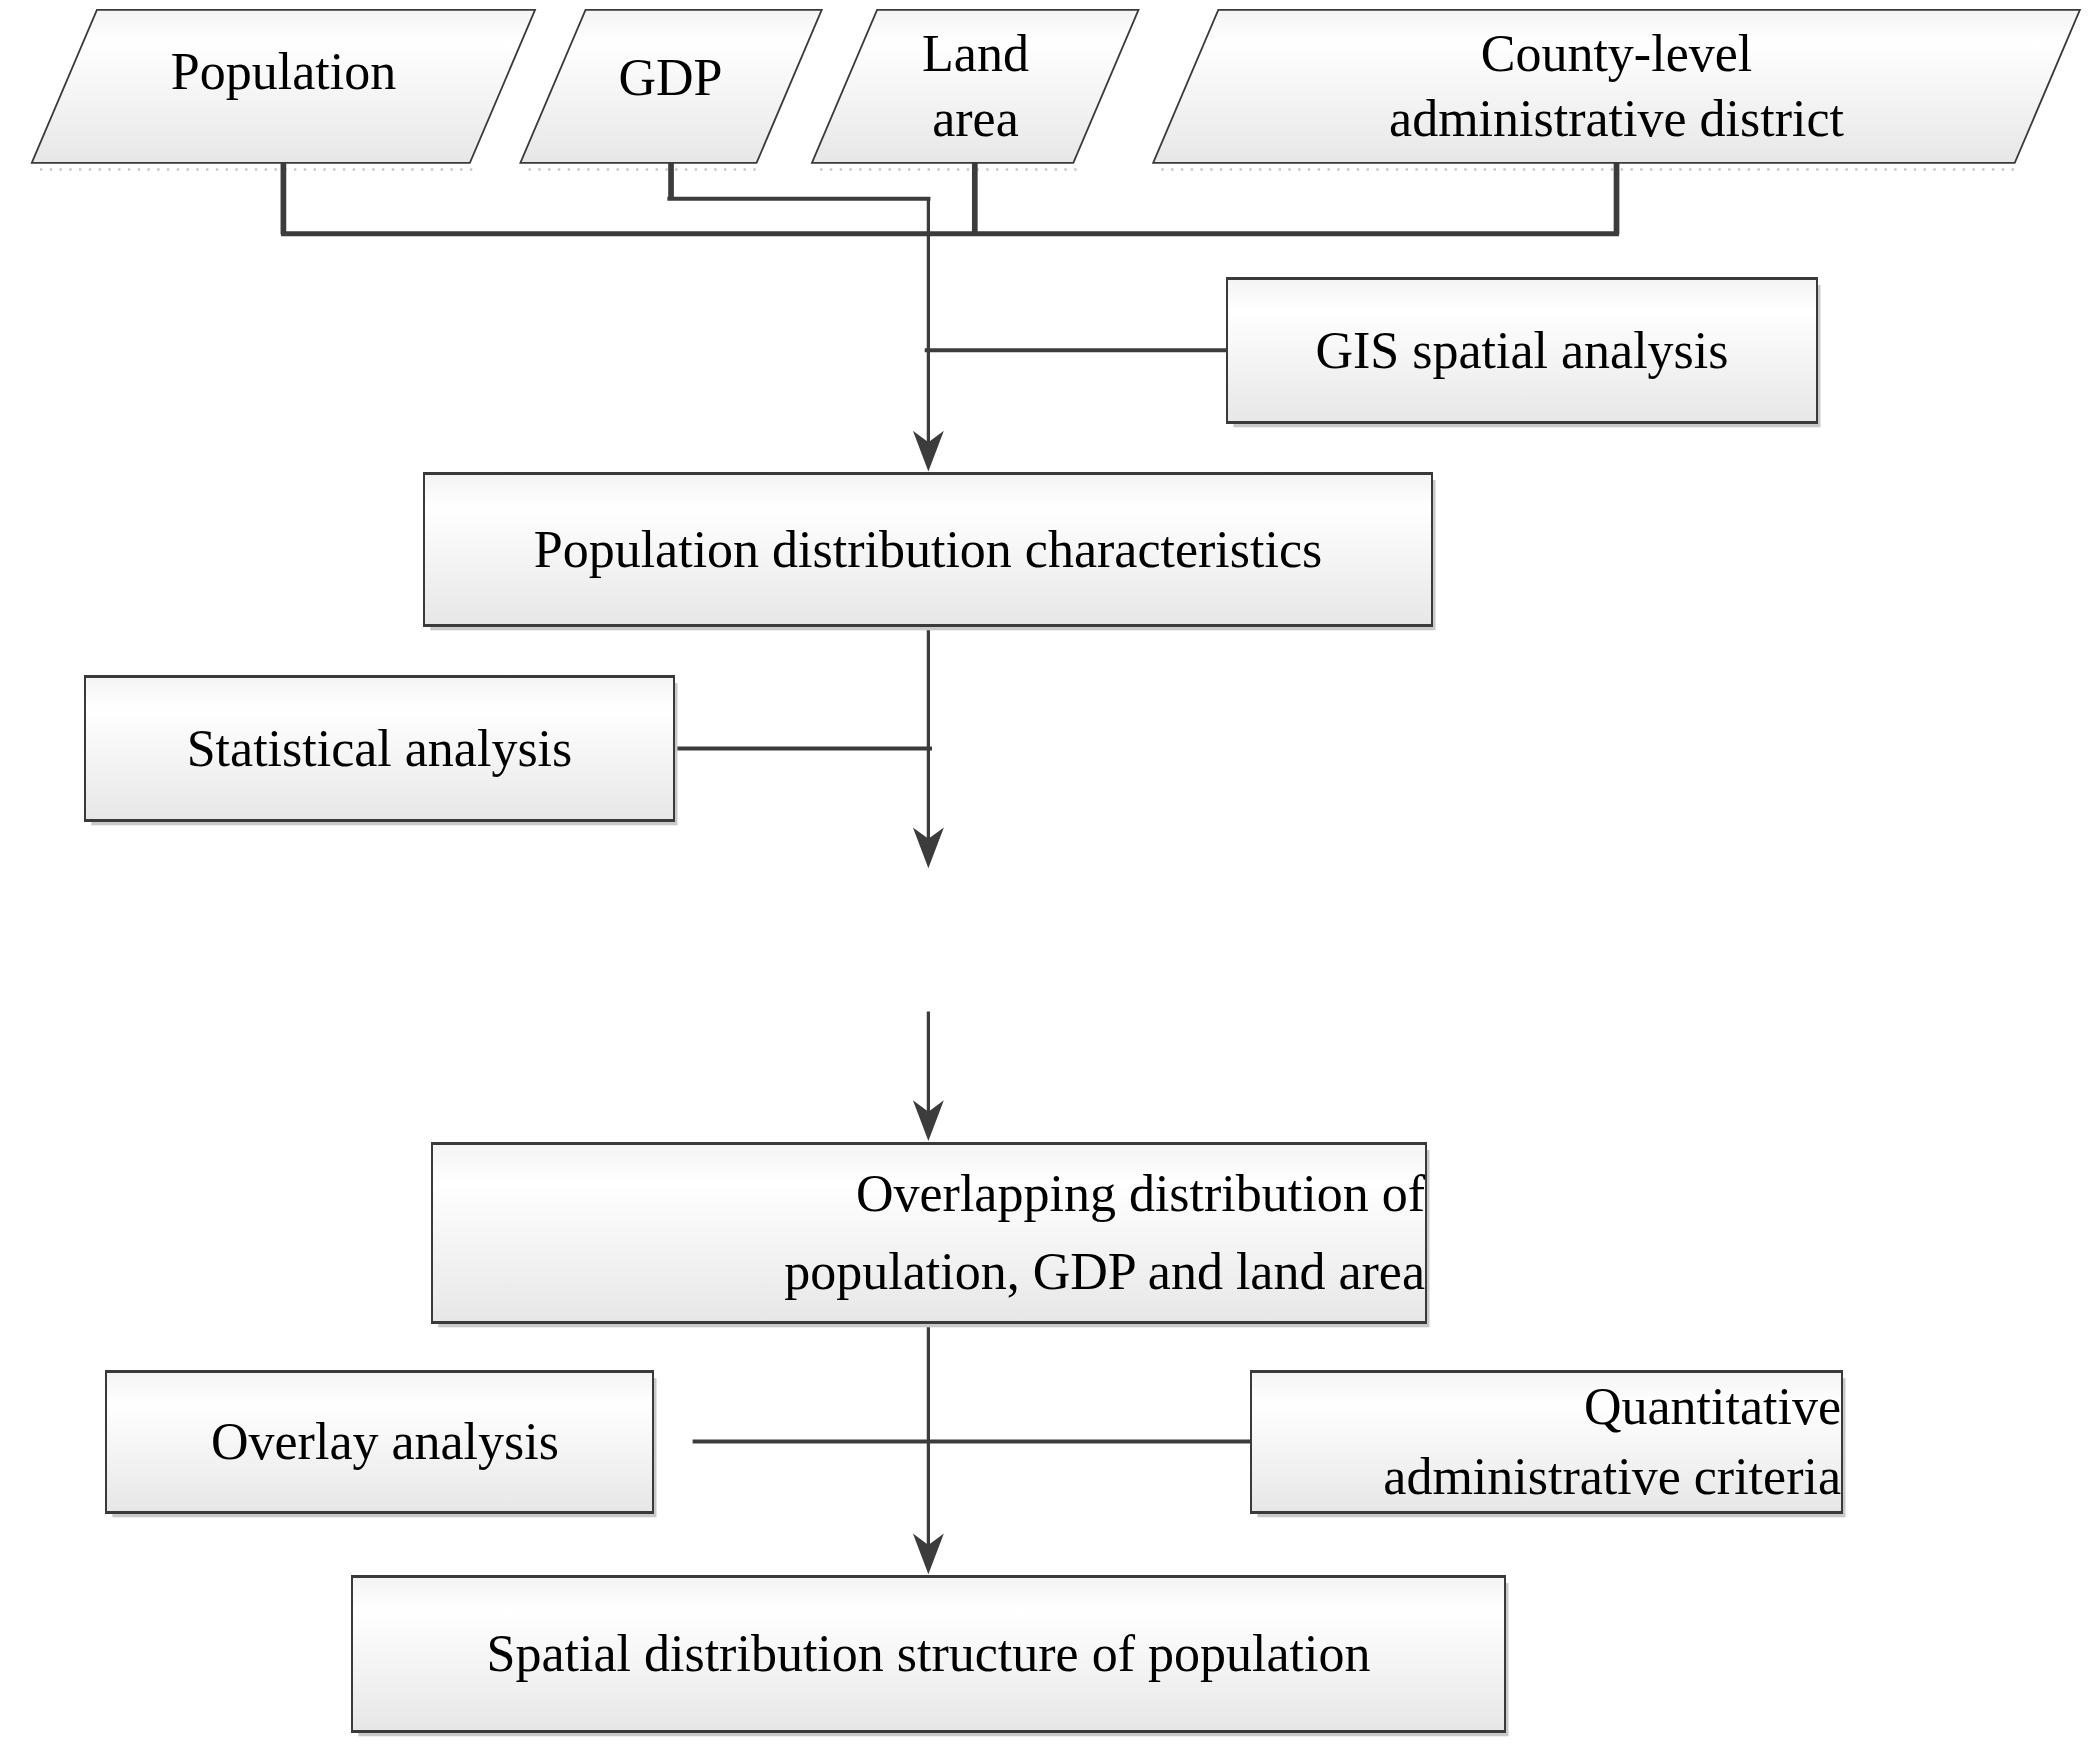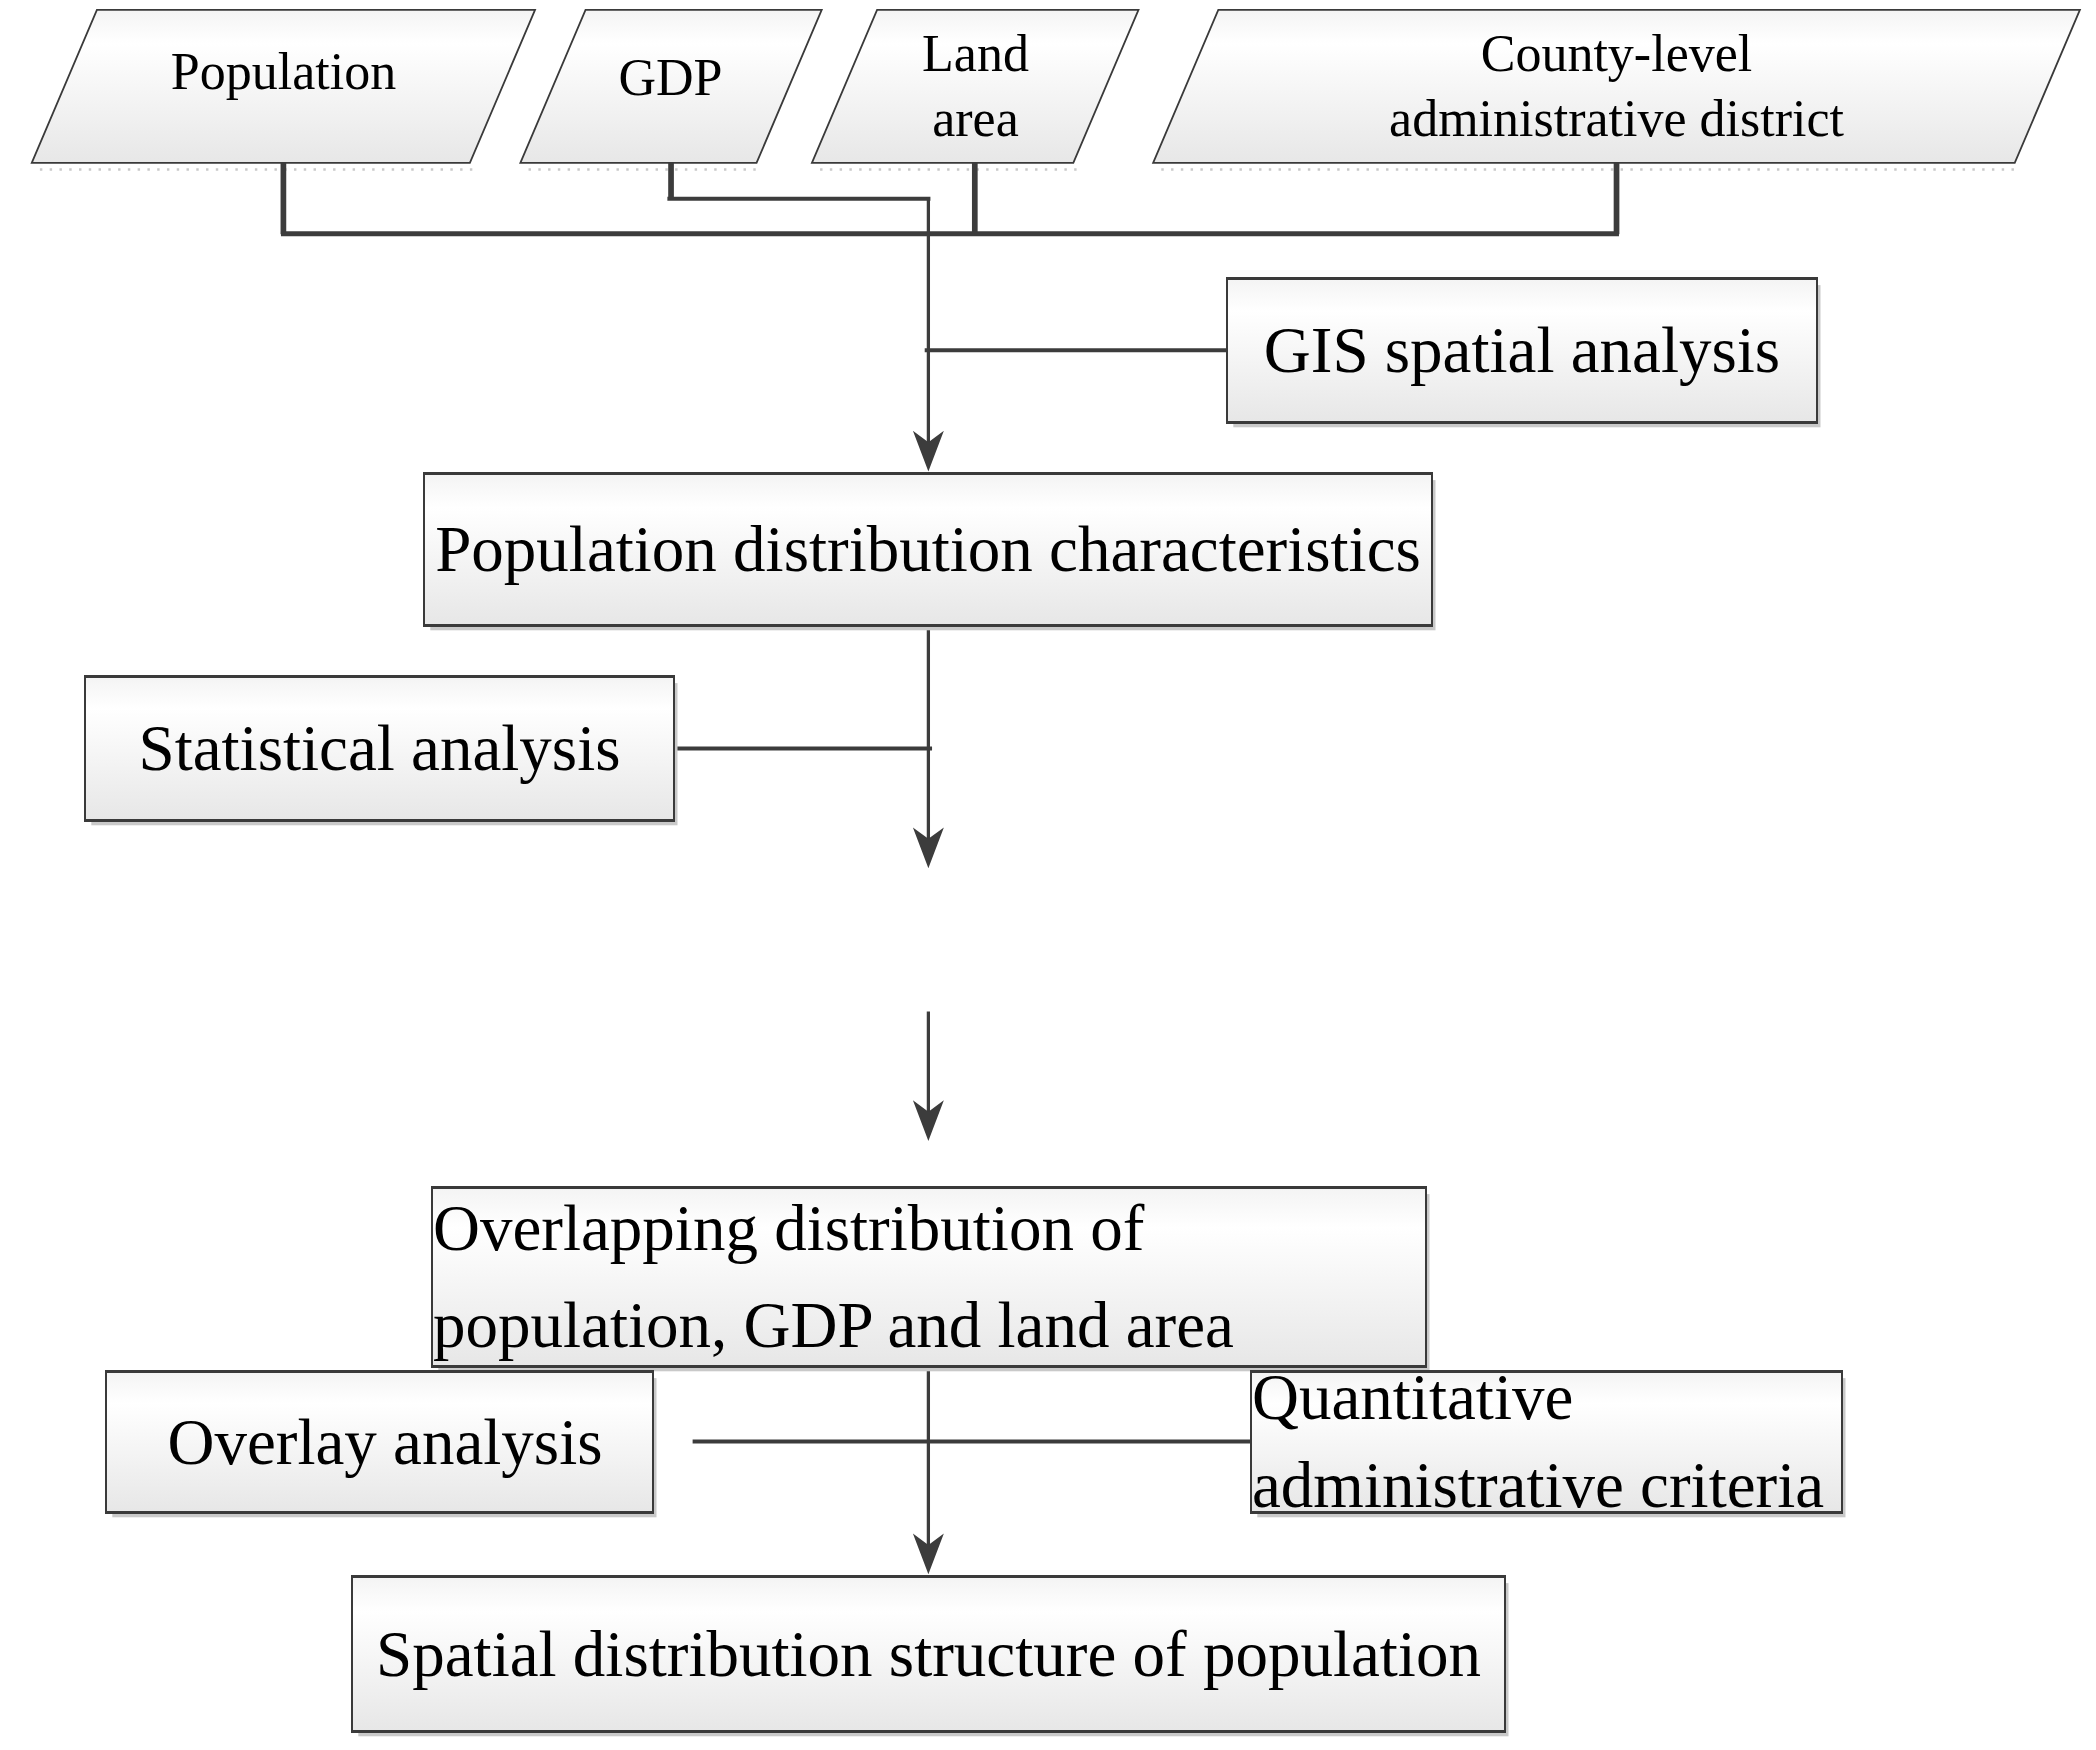--- a/index.html
+++ b/index.html
@@ -31,22 +31,22 @@
     position: absolute;
     box-sizing: border-box;
     background: linear-gradient(180deg, var(--fill-top, #f4f4f4) 0%, var(--fill-mid, #ffffff) 22%, var(--fill-bottom, #e7e7e7) 100%);
     border: 2px solid var(--border, #3a3a3a);
     border-top-width: 3.3px;
     border-bottom-width: 3.3px;
     box-shadow: 4.9px 5.7px 0 -2.4px var(--shadow, #c9c9c9);
     display: flex;
     align-items: center;
     justify-content: center;
-    text-align: left;
-    font-size: 65px;
+    text-align: right;
+    font-size: 52px;
     line-height: 1.45;
     z-index: 2;
   }
   .box .lines { width: 100%; }
   .box .line { display: block; }
   .lh150 { line-height: 1.5; }
   .lh135 { line-height: 1.35; }
 
   
   .plabel {
@@ -143,21 +143,21 @@
 
   <div class="box" style="left:423px; top:472px; width:1010px; height:155px;">
     <span>Population distribution characteristics</span>
   </div>
 
   <div class="box" style="left:84px; top:675px; width:591px; height:147px;">
     <span>Statistical analysis</span>
   </div>
 
 
-  <div class="box lh150" style="left:431px; top:1142px; width:996px; height:182px;margin-top:44px;">
+  <div class="box lh150" style="left:431px; top:1142px; width:996px; height:182px;">
     <div class="lines">
       <span class="line">Overlapping distribution of</span>
       <span class="line">population, GDP and land area</span>
     </div>
   </div>
 
   <div class="box" style="left:105px; top:1370px; width:549px; height:144px;padding-left:11px;">
     <span>Overlay analysis</span>
   </div>
 

